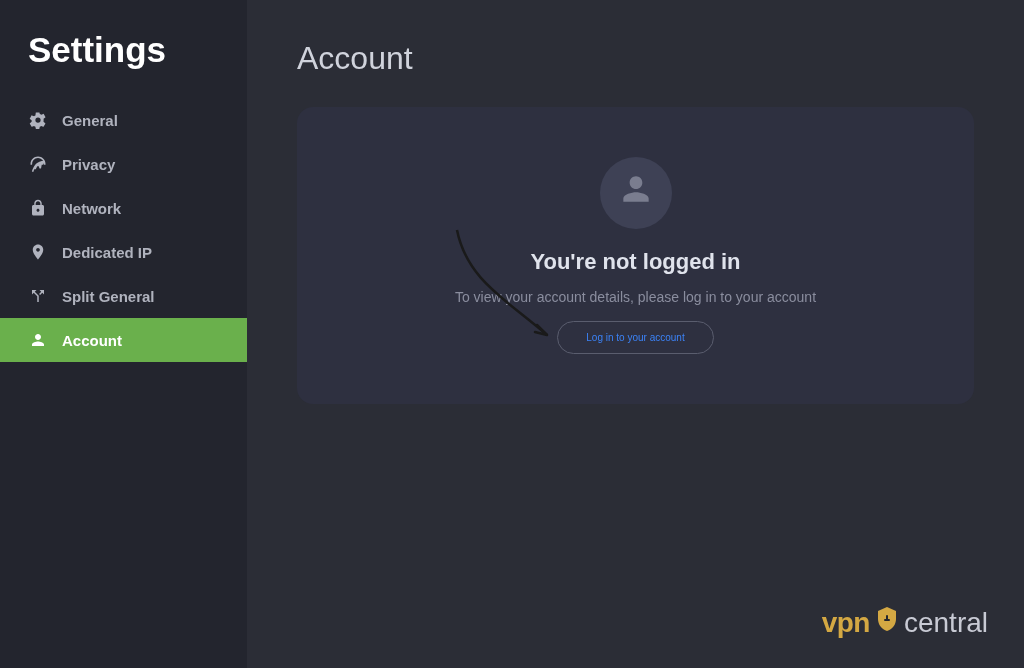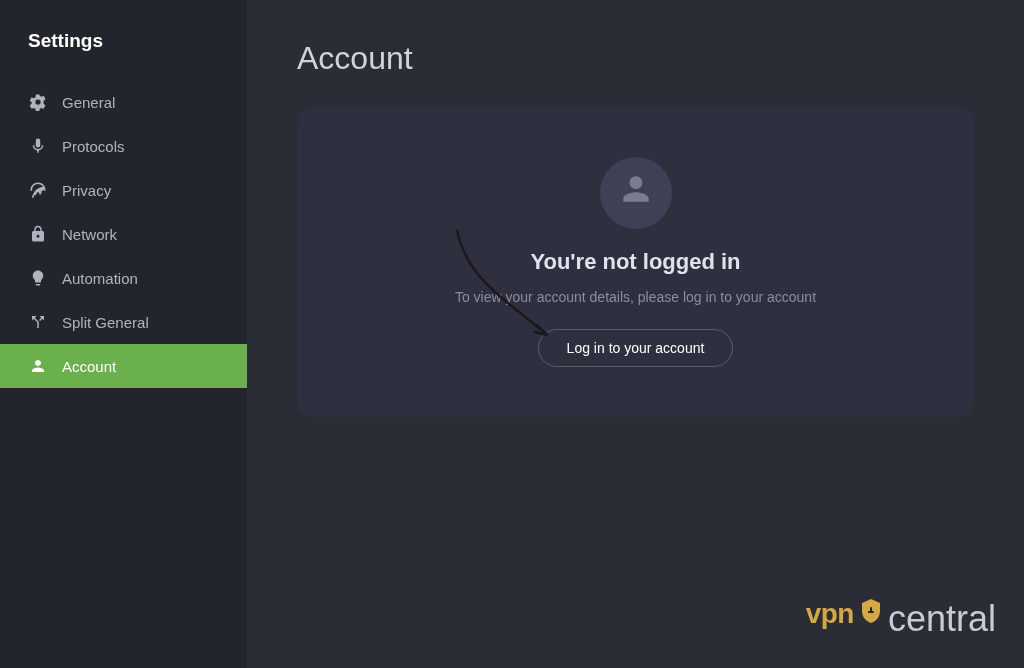--- a/index.html
+++ b/index.html
@@ -19,35 +19,36 @@
       height: 668px;
       background: #23252e;
       display: flex;
       flex-direction: column;
       padding: 30px 0 20px 0;
       flex-shrink: 0;
     }
 
     .sidebar-title {
       color: #ffffff;
-      font-size: 19px;
+      font-size: 35px;
       font-weight: 600;
       padding: 0 28px 28px 28px;
     }
 
     .sidebar-item {
       display: flex;
       align-items: center;
       padding: 13px 28px;
       color: #b0b3be;
       font-size: 15px;
       cursor: pointer;
       gap: 14px;
       border-radius: 0;
       transition: background 0.15s;
+      font-weight: bold;
     }
 
     .sidebar-item.active {
       background: #6ab04c;
       color: #ffffff;
     }
 
     .sidebar-item .icon {
       font-size: 17px;
       width: 20px;
@@ -113,25 +114,25 @@
       text-align: center;
     }
 
     .not-logged-subtitle {
       color: #8a8d9e;
       font-size: 14px;
       text-align: center;
     }
 
     .login-button {
-      margin-top: 10px;
+      margin-top: 2px;
       background: transparent;
       border: 1px solid #5a5d6e;
-      color: #ffffff;
-      font-size: 14px;
+      color: #3b82f6;
+      font-size: 10px;
       padding: 10px 28px;
       border-radius: 20px;
       cursor: pointer;
       transition: background 0.15s;
     }
 
     
     .arrow-container {
       position: absolute;
       top: 220px;
@@ -141,41 +142,42 @@
 
     .arrow-svg {
       width: 160px;
       height: 140px;
     }
 
     
     .vpn-logo {
       position: absolute;
       bottom: 28px;
-      right: 28px;
-      display: flex;
+      right: 36px;
+      display: flex;
+      align-items: center;
       gap: 2px;
     }
 
     .vpn-logo .vpn-text {
       color: #d4a843;
       font-size: 28px;
       font-weight: 800;
       letter-spacing: -0.5px;
     }
 
     .vpn-logo .shield-icon {
       color: #d4a843;
       font-size: 22px;
       margin: 0 3px;
     }
 
     .vpn-logo .central-text {
       color: #c8cad4;
-      font-size: 36px;
+      font-size: 28px;
       font-weight: 300;
     }
 
     
     .icon svg {
       width: 18px;
       height: 18px;
       fill: currentColor;
     }
   </style>
@@ -187,56 +189,48 @@
 
   <div class="sidebar-item">
     <span class="icon">
       <svg viewBox="0 0 24 24">
           <path d="M12 15.5A3.5 3.5 0 018.5 12 3.5 3.5 0 0112 8.5a3.5 3.5 0 013.5 3.5 3.5 3.5 0 01-3.5 3.5m7.43-2.92c.04-.34.07-.68.07-1.08s-.03-.74-.07-1.08l2.32-1.81c.21-.16.27-.46.13-.7l-2.2-3.81c-.13-.24-.42-.32-.66-.24l-2.74 1.1c-.57-.44-1.18-.8-1.85-1.08L14 2.42c-.04-.27-.27-.42-.5-.42h-4c-.23 0-.46.15-.5.42L8.57 5.88c-.67.28-1.28.64-1.85 1.08l-2.74-1.1c-.24-.08-.53 0-.66.24l-2.2 3.81c-.14.24-.08.54.13.7l2.32 1.81C3.53 12.6 3.5 12.94 3.5 13.34s.03.74.07 1.08L1.25 16.23c-.21.16-.27.46-.13.7l2.2 3.81c.13.24.42.32.66.24l2.74-1.1c.57.44 1.18.8 1.85 1.08l.38 2.46c.04.27.27.42.5.42h4c.23 0 .46-.15.5-.42l.38-2.46c.67-.28 1.28-.64 1.85-1.08l2.74 1.1c.24.08.53 0 .66-.24l2.2-3.81c.14-.24.08-.54-.13-.7l-2.32-1.81z"></path>
         </svg>
     </span>
     <span class="label">General</span>
   </div>
 
-  <div class="sidebar-item">
-    <span class="icon">
-      <svg viewBox="0 0 24 24">
-          <path d="M12 2a3 3 0 013 3v6a3 3 0 01-6 0V5a3 3 0 013-3m7 9c0 3.53-2.61 6.44-6 6.93V21h-2v-3.07C7.61 17.44 5 14.53 5 11H7a5 5 0 0010 0h2z"></path>
-        </svg>
-    </span>
-    <span class="label">Protocols</span>
-  </div>
 
   <div class="sidebar-item">
     <span class="icon">
       <svg viewBox="0 0 24 24">
           <path d="M17 8C8 10 5.9 16.17 3.82 22l1.89.66L7 19h2l2-4h2l1 3h2l1-5h2l2-5-4 0zM12 2C6.48 2 2 6.48 2 12c0 .34.02.67.05 1h2.02A8 8 0 0112 4a8 8 0 018 7.54V13h2c.02-.33.05-.66.05-1 0-5.52-4.48-10-10-10z"></path>
         </svg>
     </span>
     <span class="label">Privacy</span>
   </div>
 
   <div class="sidebar-item">
     <span class="icon">
       <svg viewBox="0 0 24 24">
           <path d="M18 8h-1V6c0-2.76-2.24-5-5-5S7 3.24 7 6v2H6c-1.1 0-2 .9-2 2v10c0 1.1.9 2 2 2h12c1.1 0 2-.9 2-2V10c0-1.1-.9-2-2-2zm-6 9c-1.1 0-2-.9-2-2s.9-2 2-2 2 .9 2 2-.9 2-2 2zm3.1-9H8.9V6c0-1.71 1.39-3.1 3.1-3.1 1.71 0 3.1 1.39 3.1 3.1v2z"></path>
         </svg>
     </span>
     <span class="label">Network</span>
   </div>
 
-
-  <div class="sidebar-item">
-    <span class="icon">
-      <svg viewBox="0 0 24 24">
-          <path d="M9 21c0 .55.45 1 1 1h4c.55 0 1-.45 1-1v-1H9v1zm3-19C8.14 2 5 5.14 5 9c0 2.38 1.19 4.47 3 5.74V17c0 .55.45 1 1 1h6c.55 0 1-.45 1-1v-2.26c1.81-1.27 3-3.36 3-5.74 0-3.86-3.14-7-7-7z"></path>
-        </svg>
-    </span>
-    <span class="label">Automation</span>
-  </div>
+  <div class="sidebar-item">
+    <span class="icon">
+      <svg viewBox="0 0 24 24">
+          <path d="M12 2C8.13 2 5 5.13 5 9c0 5.25 7 13 7 13s7-7.75 7-13c0-3.87-3.13-7-7-7zm0 9.5c-1.38 0-2.5-1.12-2.5-2.5s1.12-2.5 2.5-2.5 2.5 1.12 2.5 2.5-1.12 2.5-2.5 2.5z"></path>
+        </svg>
+    </span>
+    <span class="label">Dedicated IP</span>
+  </div>
+
 
   <div class="sidebar-item">
     <span class="icon">
       <svg viewBox="0 0 24 24">
           <path d="M14 4l2.29 2.29-2.88 2.88 1.42 1.42 2.88-2.88L20 10V4h-6zm-4 0H4v6l2.29-2.29 4.71 4.7V20h2v-8.41l-5.29-5.3L10 4z"></path>
         </svg>
     </span>
     <span class="label">Split General</span>
   </div>
 

